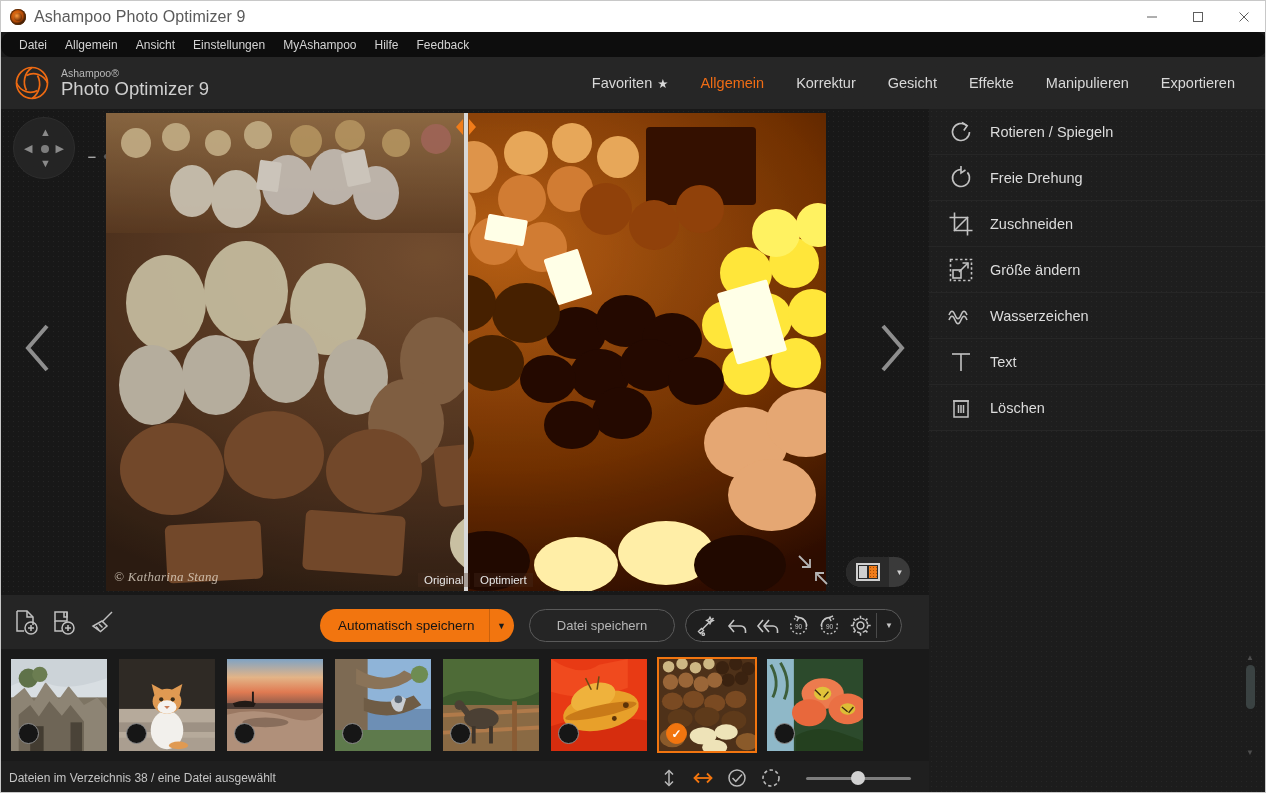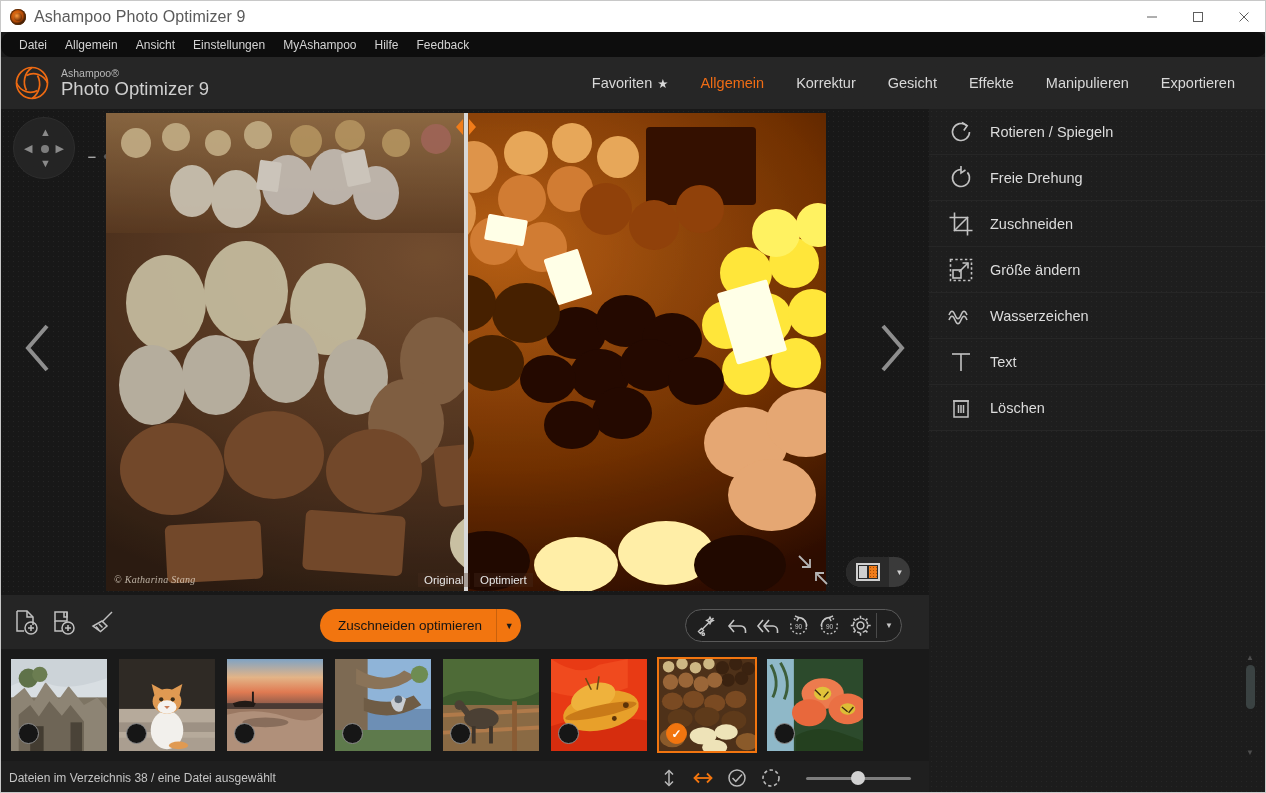--- a/index.html
+++ b/index.html
@@ -161,21 +161,21 @@
   }
   .split-handle i {
     display: block; width: 0; height: 0; border-top: 8px solid transparent;
     border-bottom: 8px solid transparent;
   }
   .split-handle i.l { border-right: 7px solid #f07c1a; }
   .split-handle i.r { border-left: 7px solid #f07c1a; }
 
   .wm {
     position: absolute; left: 8px; bottom: 6px;
-    font-size: 10px; color: rgba(240,230,215,.72);
+    font-size: 13px; color: rgba(240,230,215,.72);
     font-style: italic; font-family: "Liberation Serif", serif;
     letter-spacing: .3px;
   }
   .lbl-orig, .lbl-opt {
     position: absolute; bottom: 4px;
     font-size: 11.5px; color: #e6e6e6;
     background: rgba(70,45,30,.34); padding: 1px 6px;
   }
   .lbl-orig { left: 312px; }
   .lbl-opt  { left: 368px; }
@@ -793,25 +793,26 @@
           <line x1="23" y1="3" x2="13" y2="13"></line>
           <path d="M13 12l5 5-6.5 5.5L4 17z"></path>
           <line x1="7" y1="17.5" x2="10" y2="21"></line>
           <line x1="10" y1="15" x2="13.5" y2="18.5"></line>
         </svg>
       </div>
     </div>
   </div>
 
   <div class="auto-opt">
-    <span class="lbl">Zuschneiden optimieren</span>
+    <span class="lbl">Automatisch speichern</span>
     <span class="divider"></span>
     <span class="car">▼</span>
   </div>
 
+  <div class="save-btn">Datei speichern</div>
 
   <div class="tool-group">
     <div class="tool-btn">
       <svg width="22" height="22" viewBox="0 0 22 22" fill="none" stroke="currentColor" stroke-width="1.4">
         <line x1="18.5" y1="3" x2="7" y2="14.5"></line>
         <path d="M15 2.2l1.1 2.2 2.2 1.1-2.2 1.1L15 8.8 13.9 6.6 11.7 5.5l2.2-1.1z"></path>
         <path d="M6.5 13.5l2 2-3 3-2-2z"></path>
         <circle cx="8.3" cy="19.2" r="1.2"></circle>
       </svg>
     </div>

